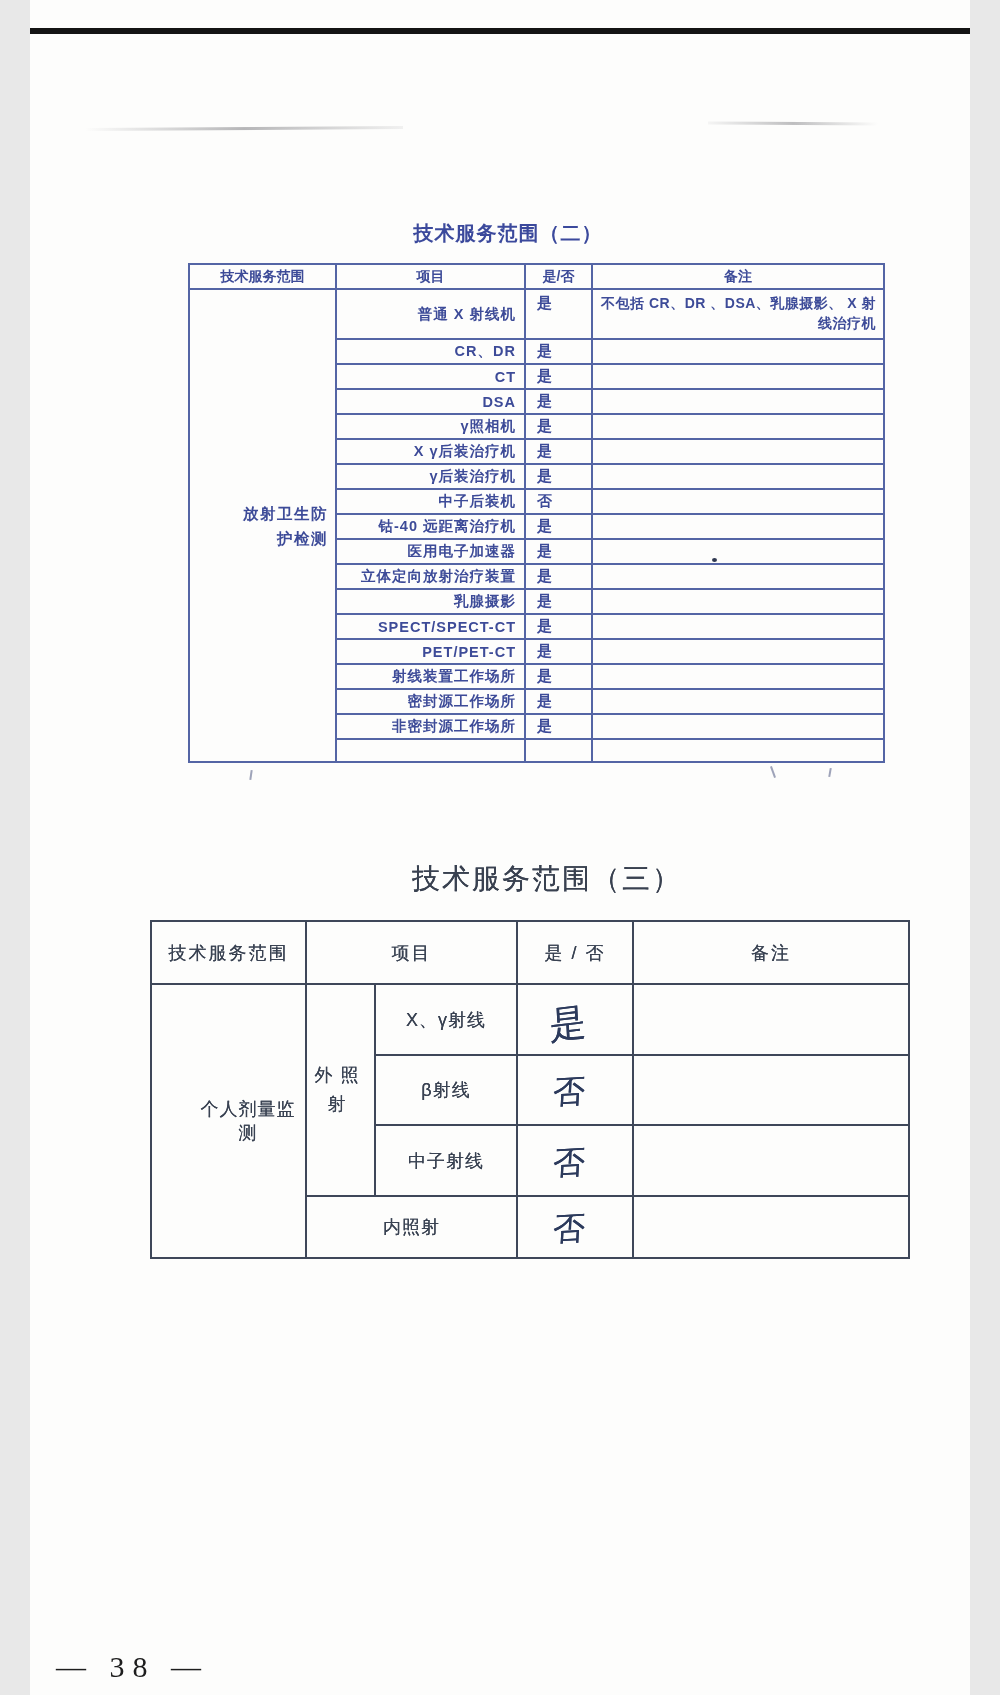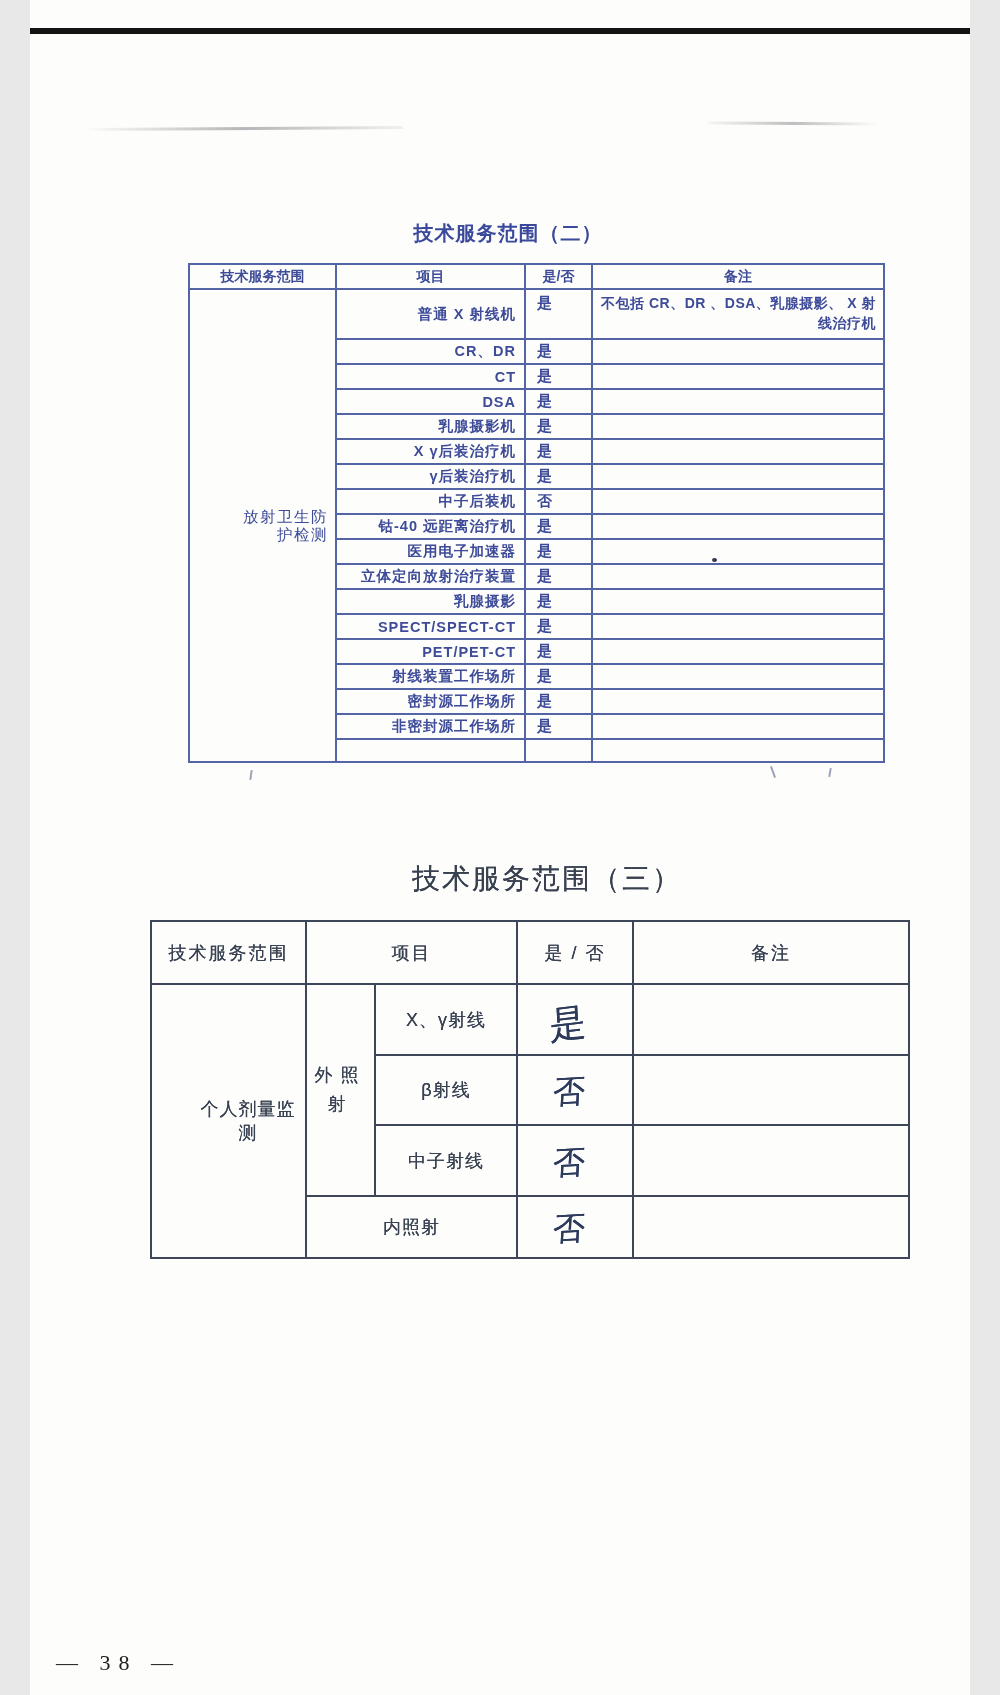--- a/index.html
+++ b/index.html
@@ -48,21 +48,21 @@
   .t1 thead tr { height:25px; }
   .t1 thead th { font-size:14px; font-weight:bold; text-align:center; padding:0 2px; }
   .t1 tbody tr { height:25px; }
   .t1 tbody tr.tall { height:50px; }
   .t1 tbody tr.empty-row { height:23px; }
   .t1 td.item { text-align:right; font-weight:bold; letter-spacing:1px; font-size:14.5px; white-space:nowrap; }
   .t1 td.yn { text-align:left; padding-left:11px; font-weight:bold; }
   .t1 td.yn.top { vertical-align:top; padding-top:4px; }
   .t1 td.remark { vertical-align:top; font-size:14px; line-height:20px; padding:3px 7px; font-weight:bold; letter-spacing:.5px; }
   .t1 td.scope-cell { vertical-align:middle; padding:0 7px; }
-  .t1 .scope-text { font-weight:normal; font-size:15.5px; line-height:18px; letter-spacing:1.5px;margin-left:31px; }
+  .t1 .scope-text { font-weight:bold; font-size:15.5px; line-height:25px; letter-spacing:1.5px;margin-left:31px; }
 
   
   .t2 {
     position:absolute; left:120px; top:920px; width:758px;
     border-collapse:collapse; table-layout:fixed;
     color:#394252; font-size:18px;
   }
   .t2 th, .t2 td { border:2.5px solid #3e4759; overflow:hidden; }
   .t2 thead tr { height:63px; }
   .t2 thead th { font-weight:normal; font-size:18px; letter-spacing:2px; text-shadow:0 0 .5px #394252; }
@@ -82,21 +82,21 @@
     display:inline-block; color:#2c3a5c; font-weight:normal;
     text-shadow:0 0 .6px #2c3a5c;
   }
   .hand-shi { font-size:37px; transform:rotate(-7deg) skewX(-4deg) translate(-8px,3px); }
   .hand-fou { font-size:32px; transform:rotate(-3deg) skewX(-6deg) translate(-6px,2px); }
 
   
   .pageno {
     position:absolute; left:26px; top:1650px;
     font-family:"Liberation Serif","DejaVu Serif",serif;
-    font-size:22px; letter-spacing:8px; color:#1e1e1e;
+    font-size:30px; letter-spacing:8px; color:#1e1e1e;
   }
 </style>
 </head>
 <body>
 
 <div class="page">
 
   <div class="top-rule"></div>
   <div class="smudge" id="sm1"></div>
   <div class="smudge" id="sm2"></div>
@@ -144,21 +144,21 @@
           <td class="item">CT</td>
           <td class="yn">是</td>
           <td class="remark"></td>
         </tr>
         <tr>
           <td class="item">DSA</td>
           <td class="yn">是</td>
           <td class="remark"></td>
         </tr>
         <tr>
-          <td class="item">乳腺摄影机</td>
+          <td class="item">γ照相机</td>
           <td class="yn">是</td>
           <td class="remark"></td>
         </tr>
         <tr>
           <td class="item">X γ后装治疗机</td>
           <td class="yn">是</td>
           <td class="remark"></td>
         </tr>
         <tr>
           <td class="item">γ后装治疗机</td>

